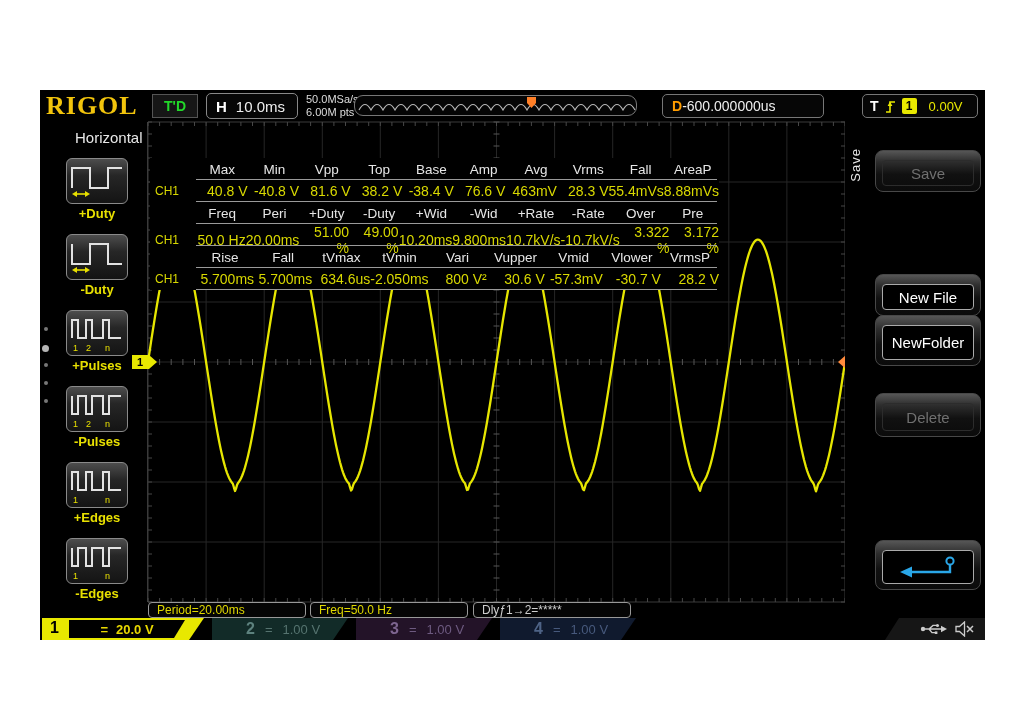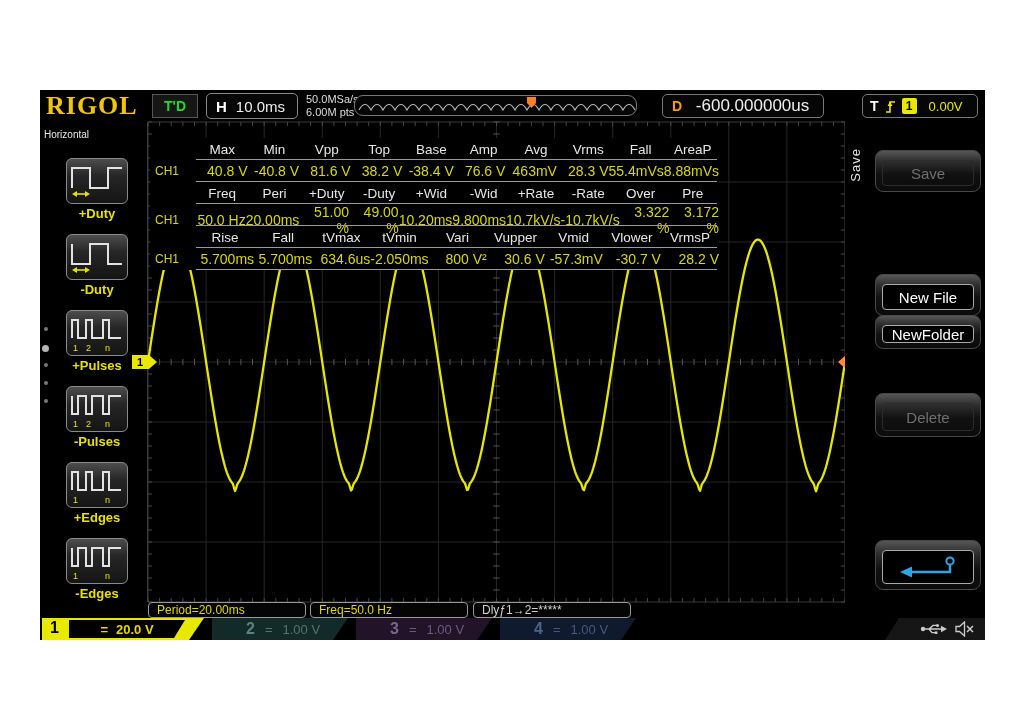--- a/index.html
+++ b/index.html
@@ -11,41 +11,41 @@
   .logo { position:absolute; left:6px; top:1px; font-family:"Liberation Serif",serif; font-weight:bold; font-size:26px; color:#f2c40c; letter-spacing:1px; }
   .td-badge { position:absolute; left:112px; top:4px; width:46px; height:24px; background:#161616; border:1px solid #555; border-radius:0; color:#22d82a; font-weight:bold; font-size:14px; display:flex; align-items:center; justify-content:center; }
   .h-box { position:absolute; left:166px; top:3px; width:92px; height:26px; background:#060606; border:1px solid #888; border-radius:5px; display:flex; align-items:center; gap:9px; padding:0 9px; }
   .h-box .hl { color:#fff; font-weight:bold; font-size:15px; }
   .h-box .hv { color:#eee; font-size:15px; }
   .srate { position:absolute; left:266px; top:3px; font-size:11px; line-height:13px; color:#ddd; }
   .membar { position:absolute; left:314px; top:5px; width:283px; height:21px; border:1px solid #777; border-radius:9px; background:#050505; }
   .membar svg { position:absolute; inset:0; overflow:visible; }
   .d-box { position:absolute; left:622px; top:4px; width:162px; height:24px; border:1px solid #777; border-radius:5px; background:#060606; display:flex; align-items:center; }
   .d-box .dl { color:#ff9c00; font-weight:bold; font-size:14px; margin-left:9px; }
-  .d-box .dv { flex:1; text-align:center; color:#eee; font-size:17px; }
+  .d-box .dv { flex:1; color:#eee; font-size:14px; }
   .t-box { position:absolute; left:822px; top:4px; width:116px; height:24px; border:1px solid #777; border-radius:5px; background:#060606; display:flex; align-items:center; gap:6px; padding:0 7px; }
   .t-box .tl { color:#fff; font-weight:bold; font-size:14px; }
   .src-badge { width:15px; height:16px; background:#e8e800; color:#000; border-radius:2px; font-size:12px; font-weight:bold; display:flex; align-items:center; justify-content:center; }
   .t-box .lvl { color:#e8e800; font-size:13px; margin-left:6px; }
 
   
   .sidebar { position:absolute; left:0; top:32px; width:108px; height:480px; border-right:1px solid #3a3a3a; }
-  .sidebar-title { color:#e8e8e8; font-size:10px; padding:7px 0 0 4px; }
+  .sidebar-title { color:#e8e8e8; font-size:15px; padding:7px 0 0 4px;margin-left:31px; }
   .side-item { position:absolute; left:13px; width:88px; text-align:center; }
   .side-icon { width:62px; height:46px; margin:0 auto; border:1px solid #8a8a8a; border-radius:6px;
     background:linear-gradient(180deg,#4d4d4d 0%,#262626 38%,#141414 100%); }
   .side-icon svg { width:100%; height:100%; }
   .side-label { color:#e8e000; font-size:13px; font-weight:bold; margin-top:2px; }
   .scroll-dot { position:absolute; left:4px; width:4px; height:4px; border-radius:50%; background:#777; }
   .scroll-dot.cur { width:7px; height:7px; left:2px; background:#b5b5b5; }
 
   
   .display { position:absolute; left:108px; top:32px; width:697px; height:480px; background:#000; }
   #grat { position:absolute; left:0; top:0; width:697px; height:480px; overflow:visible; }
-  .meas { position:absolute; left:2px; top:16px; width:569px; background:#000; }
+  .meas { position:absolute; left:2px; top:36px; width:569px; background:#000; }
   .mrow { display:grid; height:22px; align-items:center; position:relative; }
   .mrow::after { content:""; position:absolute; left:46px; right:2px; bottom:0; height:1px; background:#9a9a9a; }
   .mlabel { color:#d8d800; font-size:12px; padding-left:5px; }
   .mhead .mcell { color:#e6e6e6; font-size:13.5px; text-align:center; }
   .mval  .mcell { color:#d8d800; font-size:14px; text-align:right; }
 
   
   .inforow { position:absolute; left:108px; top:512px; width:697px; height:16px; }
   .ibox { position:absolute; top:0; height:16px; width:158px; border:1px solid #999; border-radius:4px; background:#050505; font-size:12px; line-height:14px; padding-left:8px; }
   .ibox.yellow { color:#e0d800; }
@@ -645,21 +645,21 @@
   </div>
 
   <div class="menu">
     <div class="menu-tab">Save</div>
     <div class="mbtn off" style="top:28px;height:42px;">
       <div class="face">Save</div>
     </div>
     <div class="mbtn on" style="top:116px;height:42px;margin-top:36px;">
       <div class="face">New File</div>
     </div>
-    <div class="mbtn on" style="top:193px;height:34px;">
+    <div class="mbtn on" style="top:193px;height:51px;">
       <div class="face">NewFolder</div>
     </div>
     <div class="mbtn off" style="top:271px;height:44px;">
       <div class="face">Delete</div>
     </div>
     <div class="mbtn on" style="top:418px;height:50px;">
       <div class="face">
         <svg width="70" height="24" viewBox="0 0 70 24">
           <circle cx="57" cy="6" r="3.6" fill="none" stroke="#2aa7e8" stroke-width="2"></circle>
           <path d="M57,9.6 V17 H18" fill="none" stroke="#2aa7e8" stroke-width="2.4"></path>

